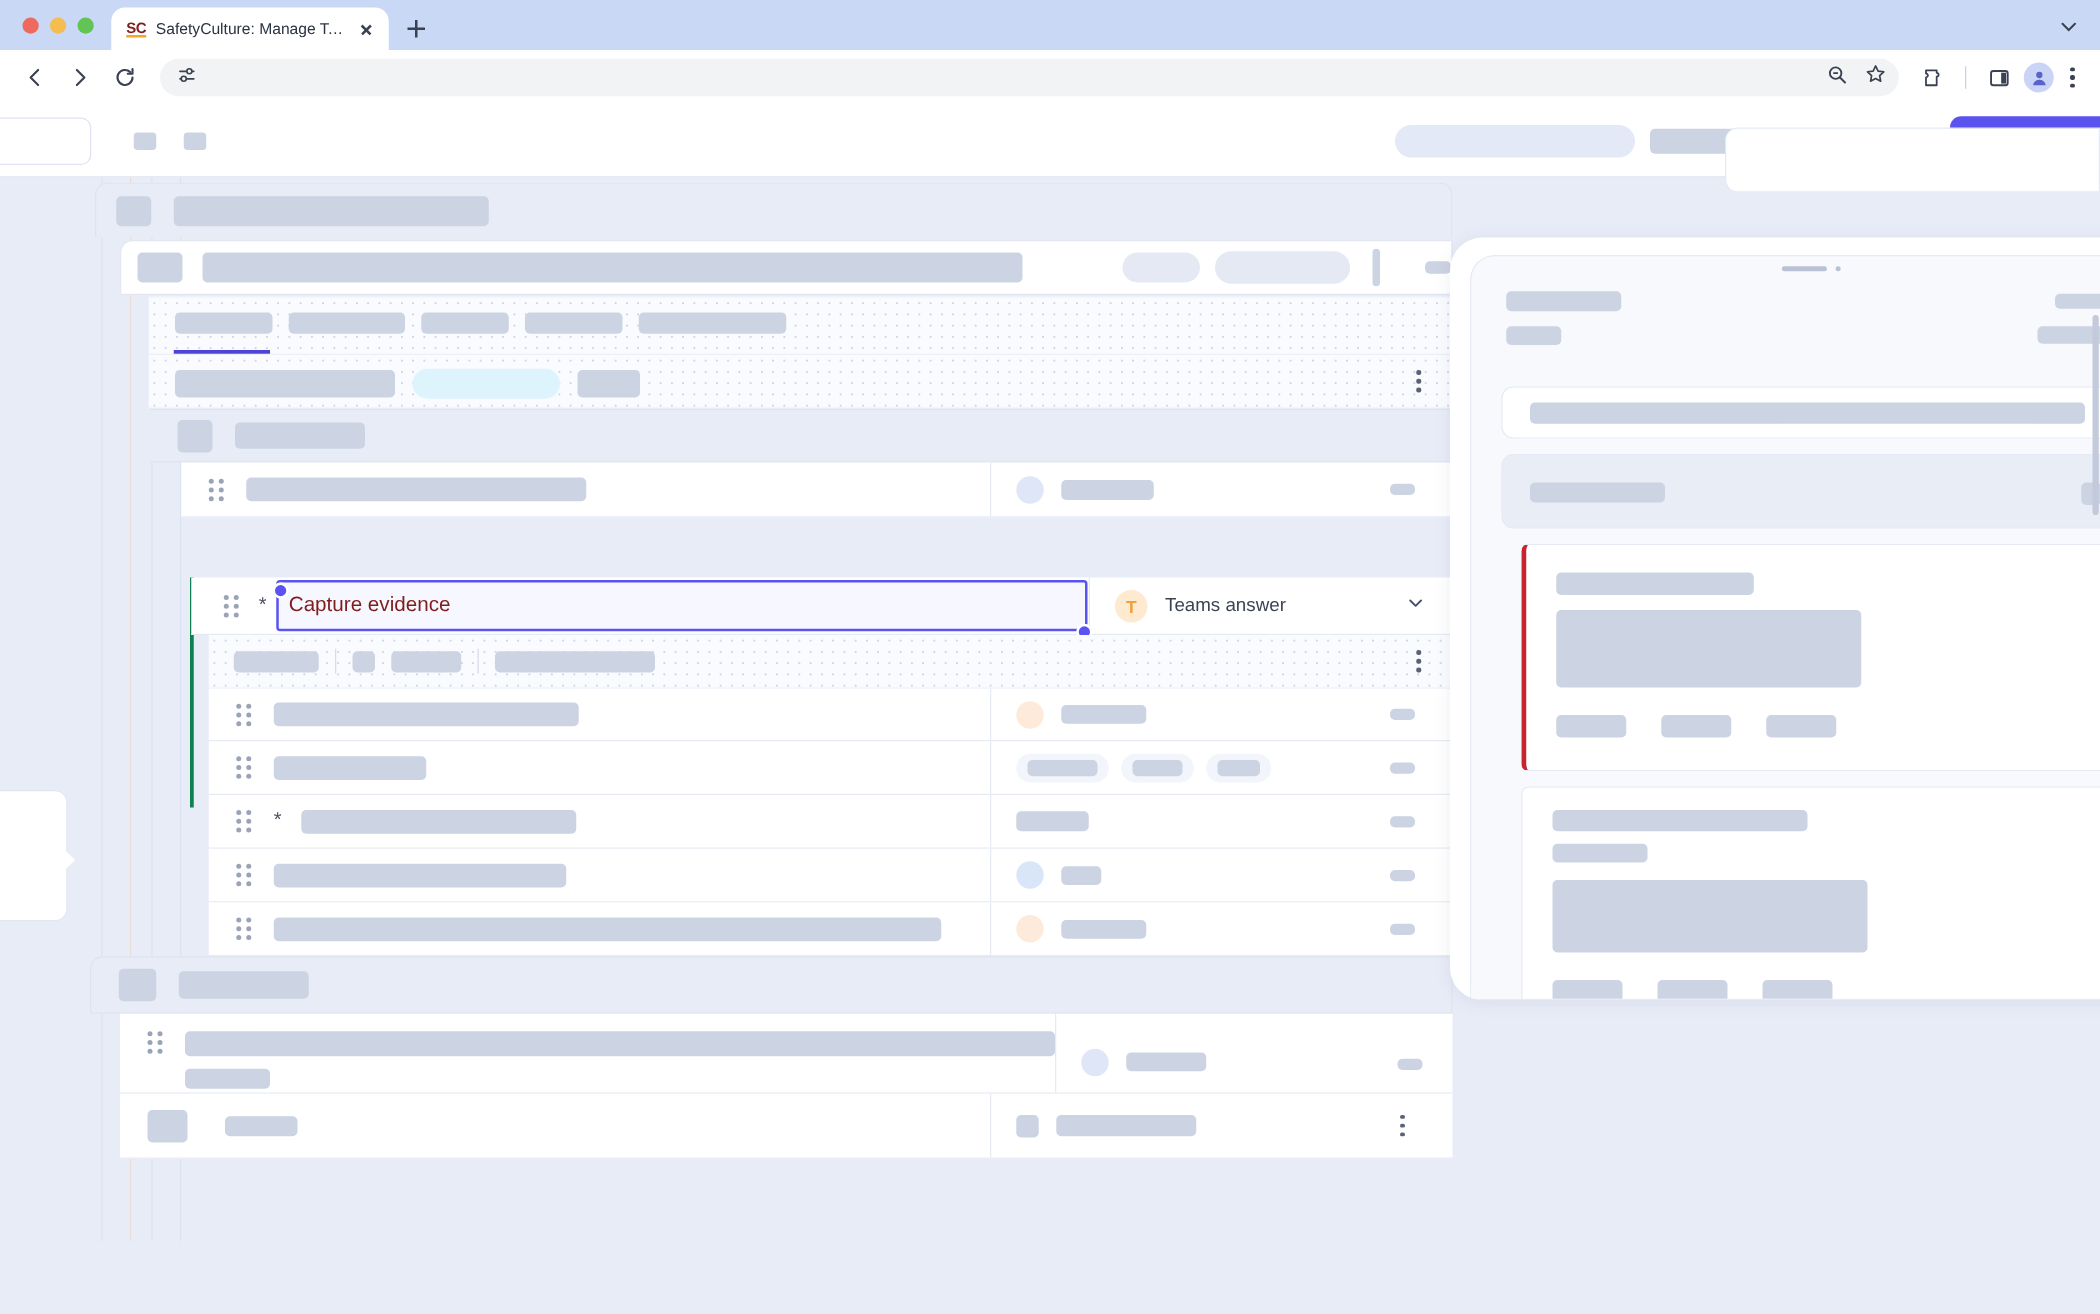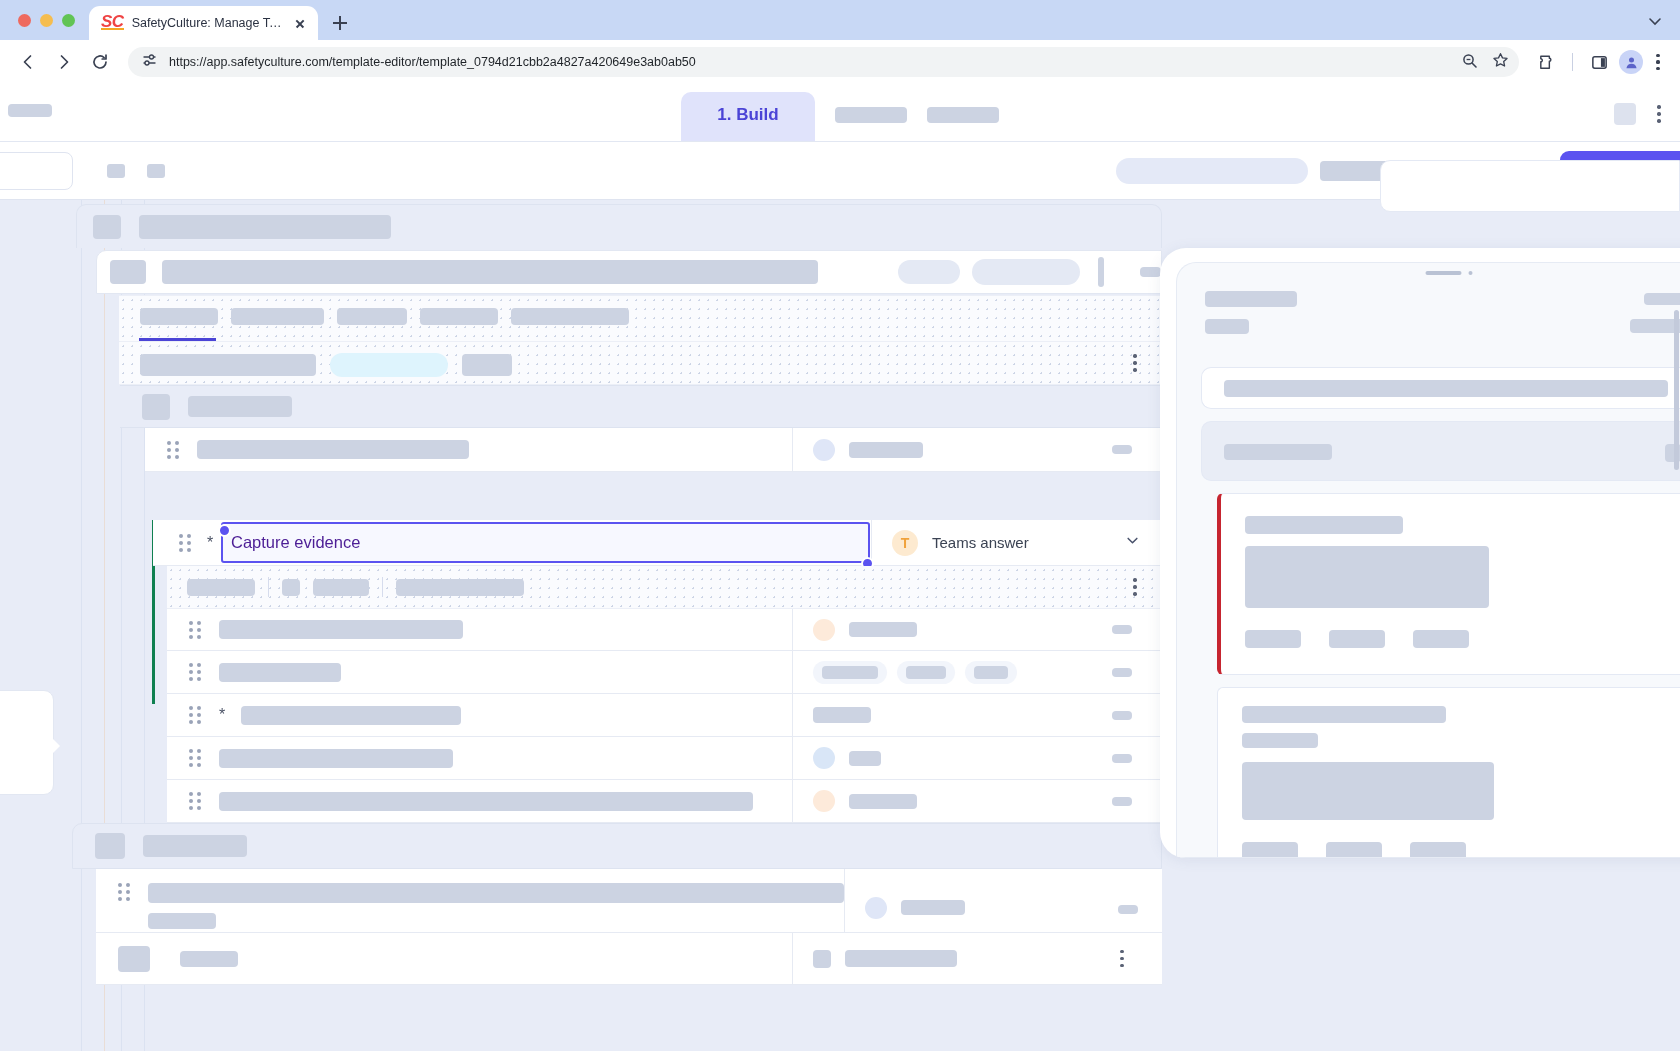--- a/index.html
+++ b/index.html
@@ -19,21 +19,21 @@
   .traffic { display: flex; gap: 9px; align-items: center; height: 40px; padding: 0 14px 0 4px; }
   .dot { width: 13px; height: 13px; border-radius: 50%; }
   .dot.r { background: #ee6a5f; } .dot.y { background: #f5bd4f; } .dot.g { background: #61c454; }
 
   .tab {
     height: 34px; min-width: 222px; background: #fff;
     border-radius: 11px 11px 0 0; display: flex; align-items: center;
     gap: 8px; padding: 0 10px 0 12px; position: relative;
   }
   .sc-logo {
-    font-weight: bold; font-size: 17px; color: #ef4444; font-style: italic;
+    font-weight: bold; font-size: 12px; color: #7f1d1d; 
     border-bottom: 2.5px solid #f5a623; line-height: 12px; letter-spacing: -0.5px;
   }
   .tab-title { font-size: 12.5px; color: #2b3242; white-space: nowrap;
     overflow: hidden; text-overflow: ellipsis; max-width: 152px; }
   .tab-close { width: 16px; height: 16px; position: relative; flex-shrink: 0; cursor: pointer; }
   .tab-close::before, .tab-close::after {
     content: ""; position: absolute; left: 3px; top: 7.5px; width: 10px;
     height: 1.6px; background: #3a4152; }
   .tab-close::before { transform: rotate(45deg); }
   .tab-close::after { transform: rotate(-45deg); }
@@ -149,21 +149,21 @@
     margin-left: 72px; cursor: pointer; flex-shrink: 0;
   }
   .sec-title { font-size: 17px; font-weight: bold; color: #2c3445; margin-left: 22px; }
 
   
   .sel-row { position: absolute; background: #fff; display: flex; align-items: center; }
   .sel-field {
     position: absolute; background: #f7f8ff; border: 2px solid #5b53f0;
     border-radius: 3px; display: flex; align-items: center; padding-left: 8px;
   }
-  .sel-text { font-size: 16.5px; color: #4c1d95; }
+  .sel-text { font-size: 16.5px; color: #7f1d1d; }
   .handle { position: absolute; width: 13px; height: 13px; border-radius: 50%;
     background: #5b53f0; border: 2px solid #fff; cursor: pointer; }
 
   .t-icon { width: 26px; height: 26px; border-radius: 50%; background: #fdead0;
     display: flex; align-items: center; justify-content: center;
     font-weight: bold; font-size: 14px; color: #f0a23c; flex-shrink: 0; }
   .ans-label { font-size: 15px; color: #3b4353; }
 
   .green-bar { position: absolute; width: 3px; background: #0f8050; }
 
@@ -266,21 +266,20 @@
 
     <div class="omnibox">
       <span>
         <svg width="16" height="16" viewBox="0 0 16 16">
           <line x1="2" y1="5" x2="13" y2="5" stroke="#3a4152" stroke-width="1.4" stroke-linecap="round"></line>
           <line x1="2" y1="11" x2="13" y2="11" stroke="#3a4152" stroke-width="1.4" stroke-linecap="round"></line>
           <circle cx="9.5" cy="5" r="2" fill="#f1f3f4" stroke="#3a4152" stroke-width="1.3"></circle>
           <circle cx="5" cy="11" r="2" fill="#f1f3f4" stroke="#3a4152" stroke-width="1.3"></circle>
         </svg>
       </span>
-      <span class="omni-url">https://app.safetyculture.com/template-editor/template_0794d21cbb2a4827a420649e3ab0ab50</span>
       <span class="omni-right">
         <span>
           <svg width="17" height="17" viewBox="0 0 17 17">
               <circle cx="7.5" cy="7.5" r="4.6" fill="none" stroke="#3a4152" stroke-width="1.5"></circle>
               <line x1="11" y1="11" x2="15" y2="15" stroke="#3a4152" stroke-width="1.6" stroke-linecap="round"></line>
               <line x1="5.6" y1="7.5" x2="9.4" y2="7.5" stroke="#3a4152" stroke-width="1.3"></line>
             </svg>
         </span>
         <span>
           <svg width="17" height="17" viewBox="0 0 18 18">
@@ -312,36 +311,20 @@
       <div class="kebab">
           <i></i>
           <i></i>
           <i></i>
         </div>
     </div>
   </div>
 
   <div class="app">
 
-    <div class="app-topbar">
-      <div class="ph topbar-left-ph"></div>
-      <div class="app-tabs">
-        <div class="tab-build">1. Build</div>
-        <div class="ph tab-ph"></div>
-        <div class="ph tab-ph"></div>
-      </div>
-      <div class="topbar-right">
-        <div class="topbar-sq"></div>
-        <div class="kebab-v">
-            <i></i>
-            <i></i>
-            <i></i>
-          </div>
-      </div>
-    </div>
 
     <div class="app-subbar">
       <div class="subbar-tabbox"></div>
       <div style="display:flex;gap:22px;margin-left:34px;">
         <div class="subbar-sq"></div>
         <div class="subbar-sq"></div>
       </div>
       <div class="subbar-right">
         <div class="btn-ghost"></div>
         <div class="btn-ph2"></div>

